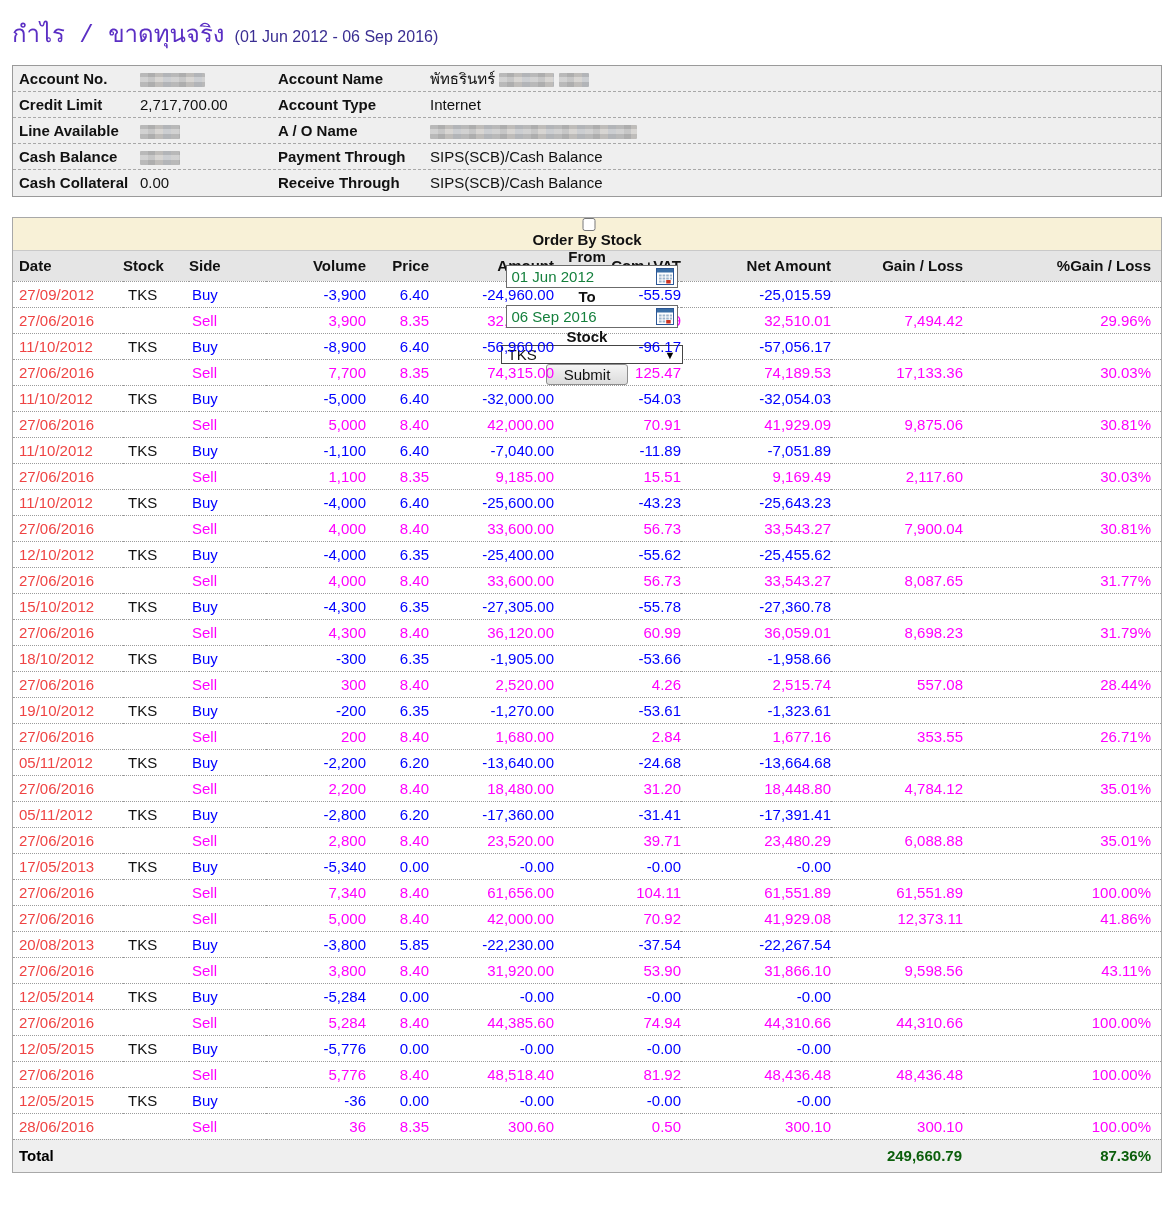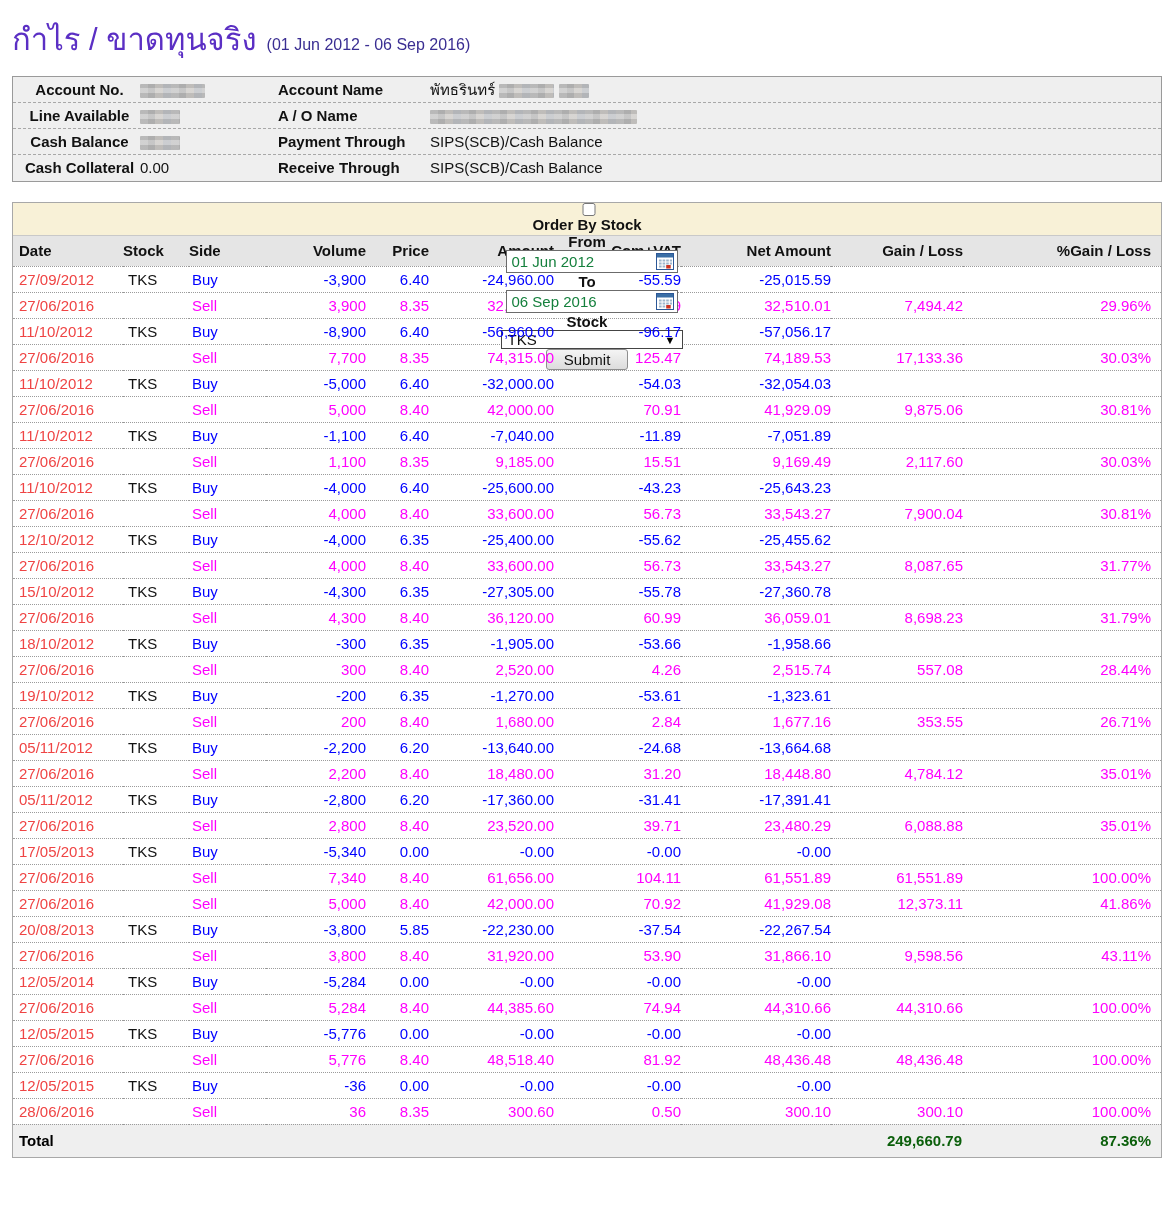--- a/index.html
+++ b/index.html
@@ -5,28 +5,28 @@
   :root{
     --buy:#0000ff; --sell:#ff00ff; --gain:#336633; --total-green:#0b5f0b;
     --title-purple:#5b2fc4; --subtitle-purple:#3a2e92;
   }
   *{box-sizing:border-box;}
   html,body{margin:0;padding:0;background:#fff;}
   body{width:1174px;font-family:"Liberation Sans","DejaVu Sans",sans-serif;color:#111;}
 
   
   .title-wrap{margin:14px 12px 12px 12px;display:flex;align-items:baseline;gap:10px;}
-  .page-title{font-size:31px;color:var(--title-purple);font-weight:500;letter-spacing:0;}
+  .page-title{font-size:24px;color:var(--title-purple);font-weight:500;letter-spacing:0;font-family:Liberation Mono, monospace;}
   .page-subtitle{font-size:16px;color:var(--subtitle-purple);font-weight:500;}
 
   
   .account-panel{margin:0 12px;border:1px solid #9a9a9a;background:#efefef;}
   .acc-row{display:flex;height:26px;line-height:25px;border-bottom:1px dashed #a8a8a8;font-size:15px;}
   .acc-row:last-child{border-bottom:none;}
-  .acc-l1{width:127px;padding-left:6px;font-weight:bold;text-align:center;}
+  .acc-l1{width:127px;padding-left:6px;font-weight:bold;}
   .acc-v1{width:138px;}
   .acc-l2{width:152px;font-weight:bold;}
   .acc-v2{flex:1;}
   .redacted{display:inline-block;height:14px;vertical-align:middle;margin-right:5px;border-radius:1px;
     background:
       repeating-linear-gradient(0deg, rgba(160,160,160,.45) 0 5px, rgba(215,215,215,.45) 5px 10px),
       repeating-linear-gradient(90deg,#cdcdcd 0 8px,#b9b9b9 8px 15px,#d8d4cf 15px 23px,#c2c6cc 23px 31px);}
 
   
   .main-box{margin:20px 12px 12px 12px;border:1px solid #a8a8a8;}
@@ -78,20 +78,26 @@
   <span class="page-subtitle">(01 Jun 2012 - 06 Sep 2016)</span>
 </div>
 
 <div class="account-panel">
   <div>
       <div class="acc-row">
         <span class="acc-l1">Account No.</span>
         <span class="acc-v1"><span class="redacted" style="width: 65px;"></span></span>
         <span class="acc-l2">Account Name</span>
         <span class="acc-v2"><span>พัทธรินทร์ </span><span class="redacted" style="width: 55px;"></span><span class="redacted" style="width: 30px;"></span></span>
+      </div>
+      <div class="acc-row">
+        <span class="acc-l1">Credit Limit</span>
+        <span class="acc-v1"><span>2,717,700.00</span></span>
+        <span class="acc-l2">Account Type</span>
+        <span class="acc-v2"><span>Internet</span></span>
       </div>
       <div class="acc-row">
         <span class="acc-l1">Line Available</span>
         <span class="acc-v1"><span class="redacted" style="width: 40px;"></span></span>
         <span class="acc-l2">A / O Name</span>
         <span class="acc-v2"><span class="redacted" style="width: 207px;"></span></span>
       </div>
       <div class="acc-row">
         <span class="acc-l1">Cash Balance</span>
         <span class="acc-v1"><span class="redacted" style="width: 40px;"></span></span>

